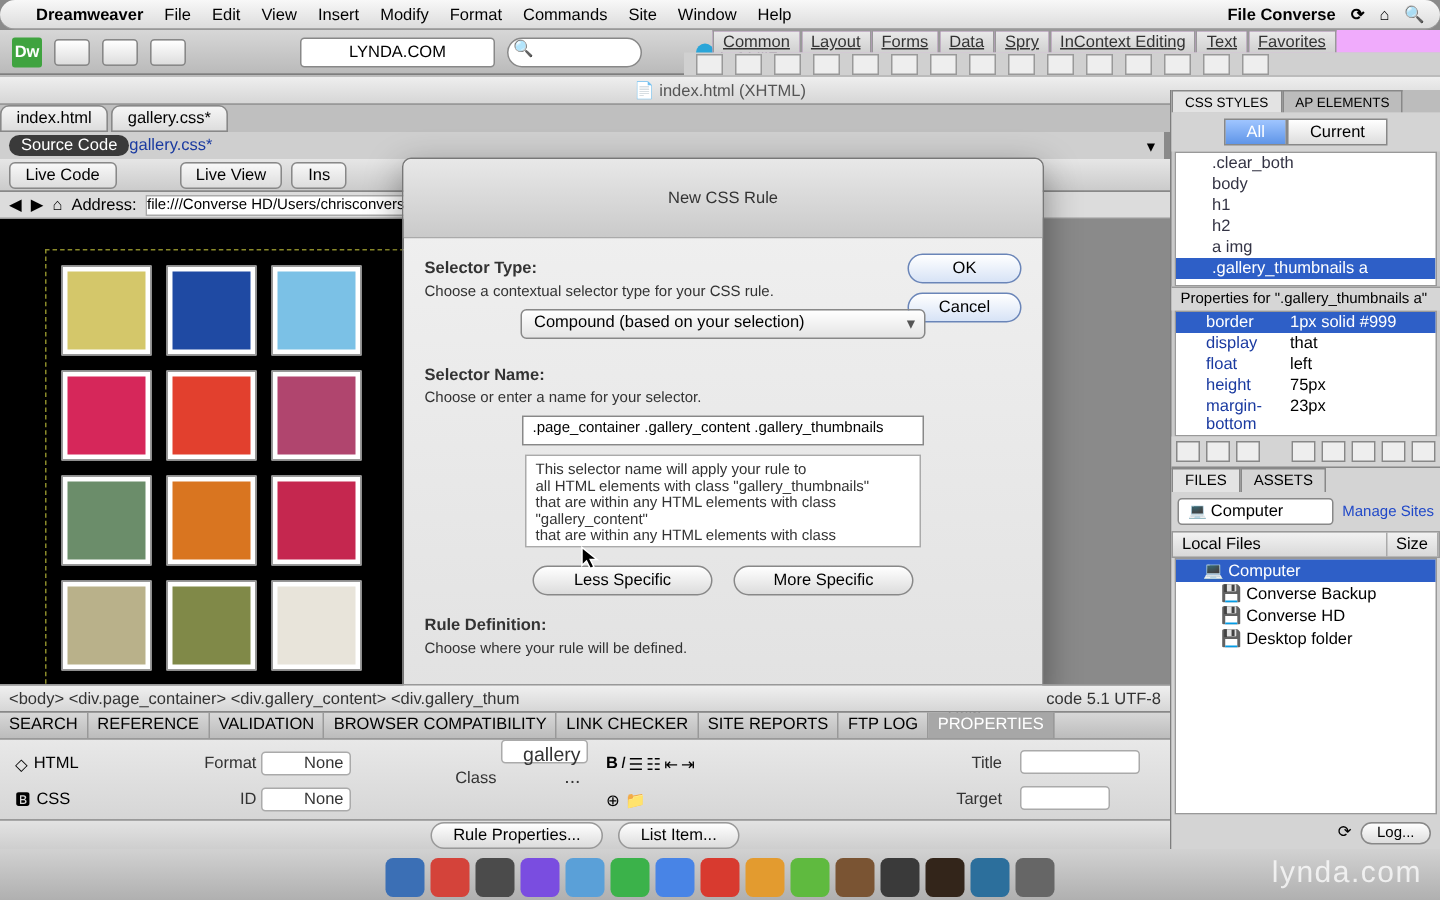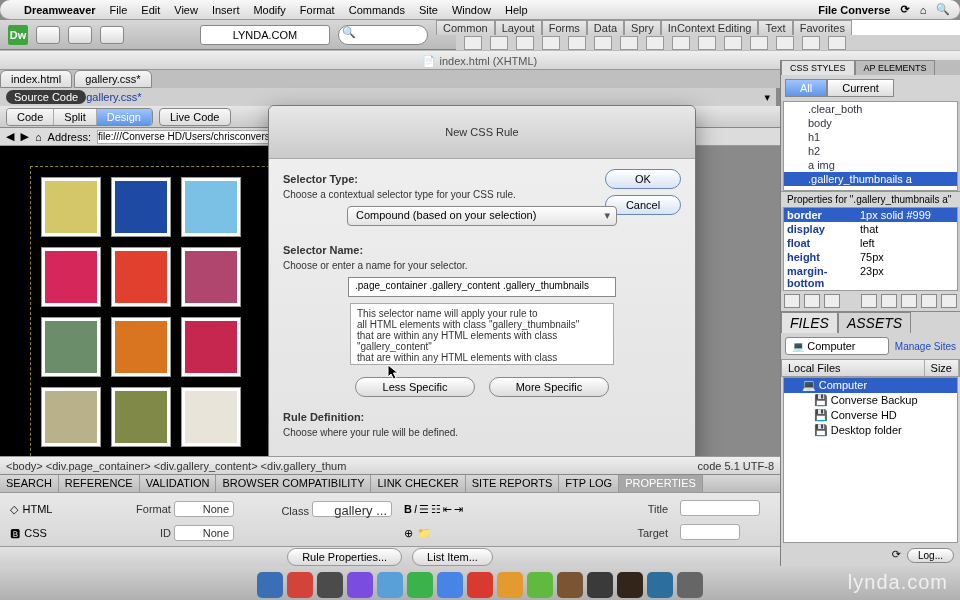--- a/index.html
+++ b/index.html
@@ -15,21 +15,21 @@
 
 .topbar { position: absolute; top: 20px; left: 0; right: 0; height: 30px; background: linear-gradient(#d7d7d7,#bababa); display: flex; align-items: center; padding: 0 8px; gap: 8px; border-bottom: 1px solid #7e7e7e; }
 .dwlogo { width: 20px; height: 20px; background: #3fa33f; color: #fff; font-weight: bold; text-align: center; line-height: 20px; border-radius: 2px; }
 .iconbtn { width: 24px; height: 18px; border: 1px solid #888; border-radius: 3px; background: linear-gradient(#fff,#ddd); }
 .sitecombo { width: 130px; height: 20px; border: 1px solid #888; border-radius: 3px; background: #fff; text-align: center; line-height: 18px; }
 .search { width: 90px; height: 20px; border: 1px solid #888; border-radius: 10px; background: #fff; }
 .cslive { display: flex; align-items: center; gap: 4px; }
 .cslive .dot { width: 12px; height: 12px; background: #2aa5d8; border-radius: 50%; }
 
 
-.insertrow { position: absolute; top: 20px; left: 436px; right: 0; height: 15px; display: flex; gap: 0; font-size: 9px; color: #333; background: #ffffff; }
+.insertrow { position: absolute; top: 20px; left: 475px; right: 0; height: 15px; display: flex; gap: 0; font-size: 9px; color: #333; background: #f0abfc; text-decoration: underline; }
 .insertrow .tab { padding: 1px 6px; border: 1px solid #999; border-bottom: none; background: linear-gradient(#e9e9e9,#d0d0d0); }
 .inserticons { position: absolute; top: 35px; left: 456px; right: 0; height: 15px; background: #d0d0d0; display: flex; gap: 8px; padding: 0 8px; align-items: center; }
 .inserticons .ic { width: 18px; height: 14px; background: #eee; border: 1px solid #999; }
 
 
 .doctitle { position: absolute; top: 50px; left: 0; right: 0; height: 20px; background: linear-gradient(#efefef,#d6d6d6); text-align: center; line-height: 20px; color: #555; border-top: 1px solid #bbb; border-bottom: 1px solid #999; }
 
 
 .filetabs { position: absolute; top: 70px; left: 0; right: 180px; height: 18px; background: #bfbfbf; display: flex; }
 .filetabs .ft { padding: 2px 10px; border: 1px solid #888; background: linear-gradient(#f6f6f6,#ddd); border-top-left-radius: 6px; border-top-right-radius: 6px; margin-right: 2px; }
@@ -69,38 +69,38 @@
 .propinsp .fld { border: 1px solid #aaa; background: #fff; height: 16px; border-radius: 3px; }
 .propinsp .lbl { text-align: right; padding-right: 4px; color: #333; }
 .bottombar { position: absolute; left: 0; right: 180px; bottom: 34px; height: 20px; background: linear-gradient(#e3e3e3,#cecece); display: flex; align-items: center; justify-content: center; gap: 10px; border-top: 1px solid #999; }
 .bottombar .b { border: 1px solid #999; border-radius: 10px; padding: 2px 14px; background: linear-gradient(#fff,#dcdcdc); }
 
 
 .rpanels { position: absolute; top: 60px; right: 0; width: 180px; bottom: 34px; background: #c9c9c9; border-left: 1px solid #7e7e7e; display: flex; flex-direction: column; }
 .tabs2 { display: flex; background: #bcbcbc; }
 .tabs2 .t { padding: 2px 8px; font-size: 9px; border: 1px solid #888; border-bottom: none; }
 .tabs2 .t.act { background: #e3e3e3; }
-.subtabs { display: flex; gap: 0; background: #d4d4d4; padding: 4px; }
+.subtabs { display: flex; justify-content: center; gap: 0; background: #d4d4d4; padding: 4px; }
 .subtabs .s { border: 1px solid #888; padding: 2px 14px; background: linear-gradient(#fff,#ddd); }
 .subtabs .s.act { background: linear-gradient(#9fc5ff,#5f95e8); color: #fff; }
 .ruleslist { background: #fff; height: 90px; overflow: auto; border: 1px solid #999; margin: 0 2px; font-size: 10px; }
 .ruleslist div { padding: 1px 24px; color: #334; }
 .ruleslist div.sel { background: #2e5fc7; color: #fff; }
 .propsfor { background: #d6d6d6; padding: 2px 6px; font-size: 10px; border-top: 1px solid #999; }
 .proptable { background: #fff; border: 1px solid #999; margin: 0 2px; }
 .proptable .row { display: flex; font-size: 10px; }
 .proptable .row.sel { background: #2e5fc7; color: #fff; }
-.proptable .row span:first-child { width: 72px; padding: 1px 3px; color: #1a3aa0; font-weight: bold; }
+.proptable .row span:first-child { width: 72px; padding: 1px 20px; color: #1a3aa0; }
 .proptable .row.sel span:first-child { color: #fff; }
 .proptable .row span:last-child { flex: 1; padding: 1px 4px; }
 .iconsrow { display: flex; gap: 4px; padding: 3px; background: #d4d4d4; }
 .iconsrow .i { width: 16px; height: 14px; border: 1px solid #888; background: #eee; }
 .filespanel { flex: 1; background: #d4d4d4; border-top: 1px solid #888; display: flex; flex-direction: column; }
 .filespanel .hdr { display: flex; }
-.filespanel .hdr .t { padding: 2px 8px; font-size: 14px; border: 1px solid #888; border-bottom: none; font-style: italic; }
+.filespanel .hdr .t { padding: 2px 8px; font-size: 10px; border: 1px solid #888; border-bottom: none; }
 .filespanel .hdr .t.act { background: #e3e3e3; }
 .filespanel .dd { display: flex; gap: 6px; padding: 4px; align-items: center; }
 .filespanel .dd .combo { flex: 1; border: 1px solid #888; background: #fff; height: 18px; border-radius: 3px; padding: 2px 6px; font-size: 10px; }
 .filespanel .dd .link { color: #2149c8; font-size: 10px; }
 .filespanel .cols { display: flex; background: linear-gradient(#f2f2f2,#d8d8d8); border: 1px solid #999; font-size: 10px; }
 .filespanel .cols span { padding: 2px 6px; border-right: 1px solid #aaa; }
 .filespanel .tree { flex: 1; background: #fff; border: 1px solid #999; margin: 0 2px 2px; font-size: 10px; }
 .filespanel .tree div { padding: 1px 4px 1px 30px; }
 .filespanel .tree div.sel { background: #2e5fc7; color: #fff; padding-left: 18px; }
 .filespanel .ft { display: flex; justify-content: flex-end; padding: 3px 6px; gap: 6px; }
@@ -205,25 +205,20 @@
 </div>
 
 <div class="srcrow">
   <span class="pill">Source Code</span>
   <span class="link">gallery.css*</span>
   <span style="flex:1"></span>
   <span>▾</span>
 </div>
 
 <div class="dbtnrow">
-  <div class="seg">
-    <span>Code</span>
-    <span>Split</span>
-    <span class="act">Design</span>
-  </div>
   <div class="single">Live Code</div>
   <div style="width:30px"></div>
   <div class="single">Live View</div>
   <div class="single">Ins</div>
 </div>
 
 <div class="addrrow">
   <span>◀</span>
   <span>▶</span>
   <span>⌂</span>
@@ -332,21 +327,21 @@
   <div style="grid-column:1;grid-row:1;display:flex;gap:4px;align-items:center">
       <span>◇ </span>
       <span>HTML</span>
     </div>
   <div style="grid-column:1;grid-row:2;display:flex;gap:4px;align-items:center">
       <span>🅱 </span>
       <span>CSS</span>
     </div>
   <div class="lbl" style="grid-column:2;grid-row:1"><span>Format</span> <span class="fld" style="display:inline-block;width:60px;padding:1px 4px">None</span></div>
   <div class="lbl" style="grid-column:2;grid-row:2"><span>ID</span> <span class="fld" style="display:inline-block;width:60px;padding:1px 4px">None</span></div>
-  <div class="lbl" style="grid-column:3;grid-row:1"><span>Class</span> <span class="fld" style="display:inline-block;width:80px;padding:1px 4px;font-size:13px">gallery ...</span></div>
+  <div class="lbl" style="grid-column:3;grid-row:1"><span>Class</span> <span class="fld" style="display:inline-block;width:58px;padding:1px 4px;font-size:13px">gallery ...</span></div>
   <div style="grid-column:4;grid-row:1;display:flex;gap:2px">
       <b>B</b> 
       <i>I</i> 
       <span>☰</span>
       <span>☷</span>
       <span>⇤</span>
       <span>⇥</span>
     </div>
   <div style="grid-column:4;grid-row:2;display:flex;gap:4px">
       <span>⊕</span>

